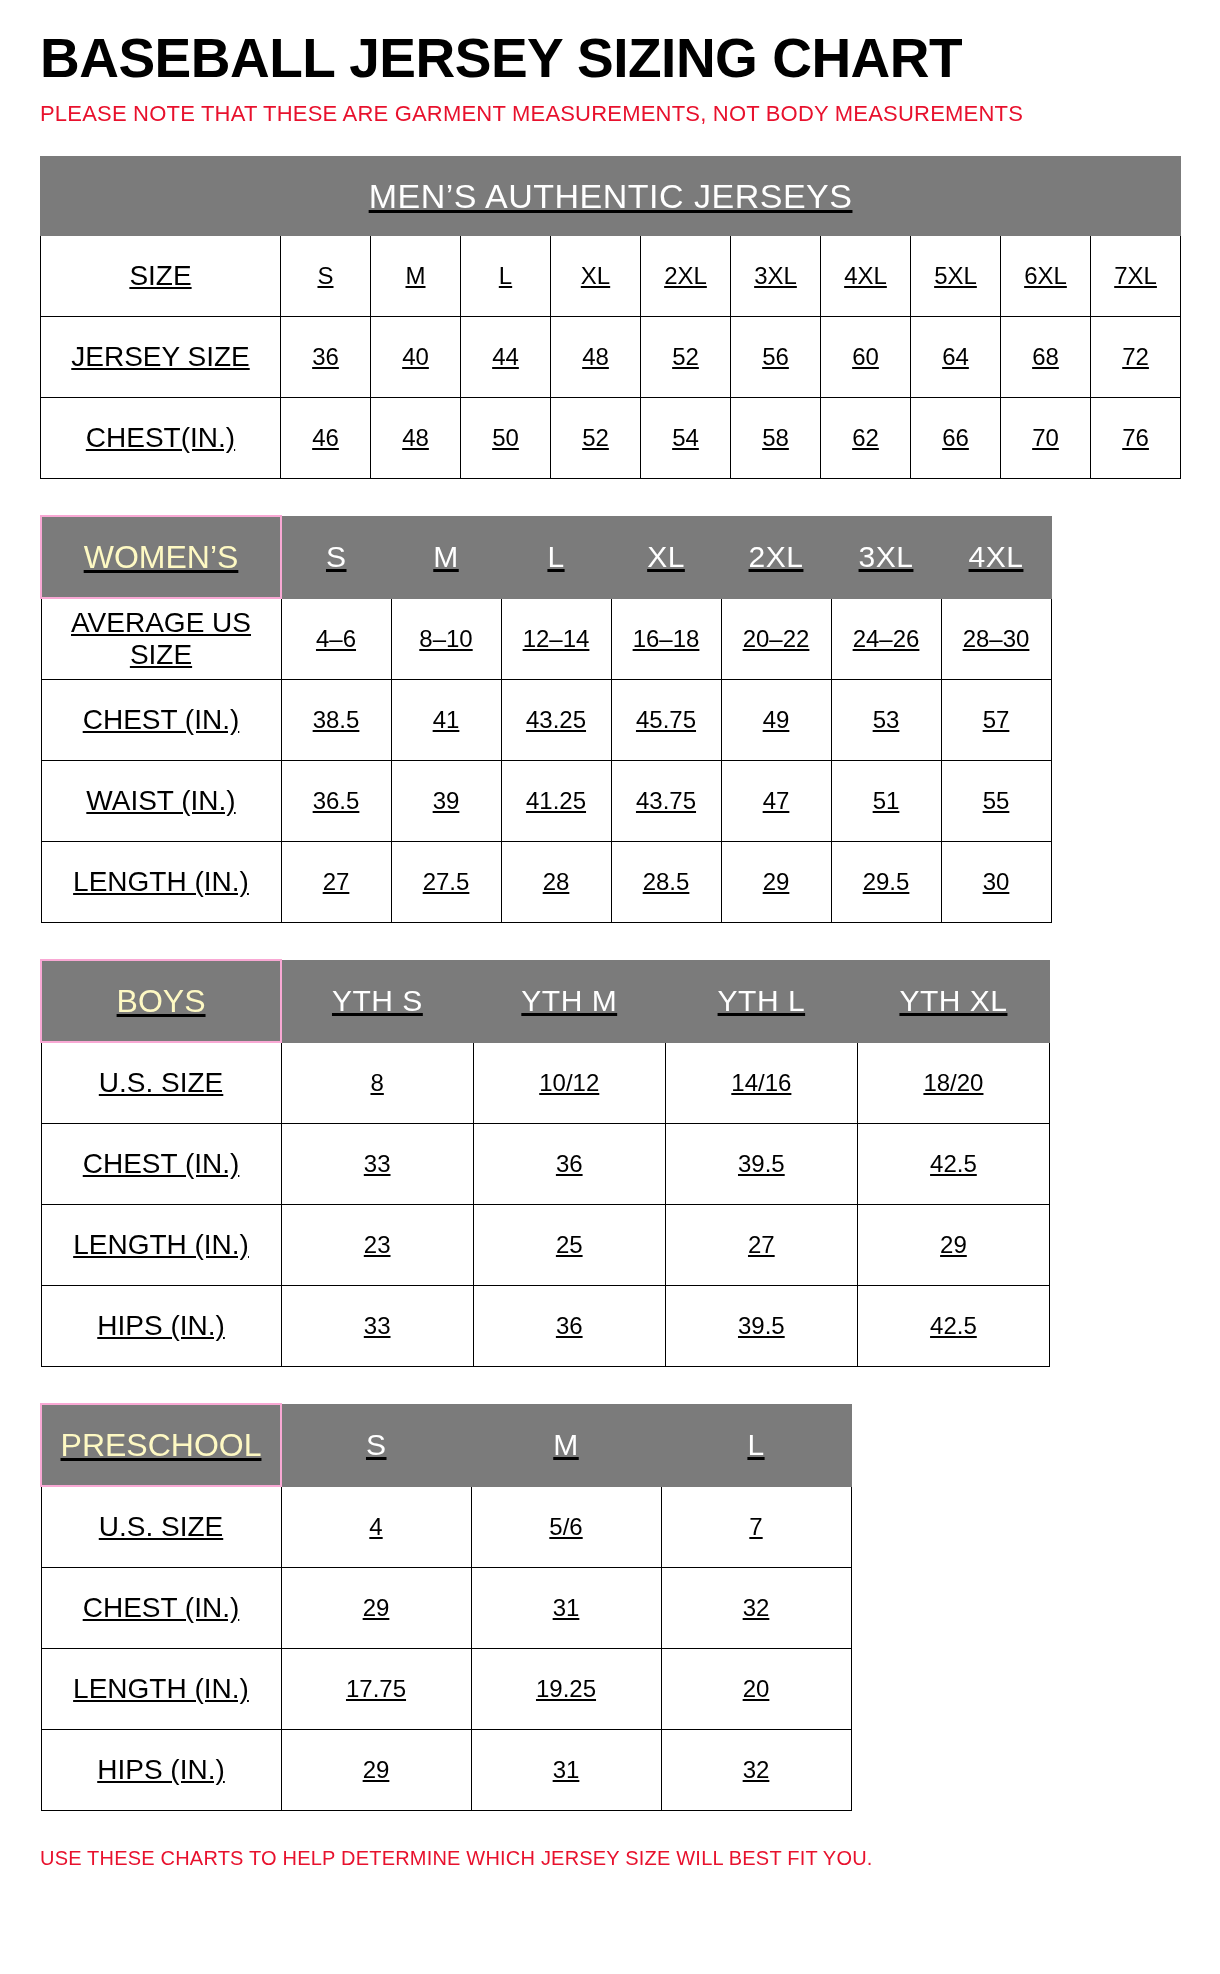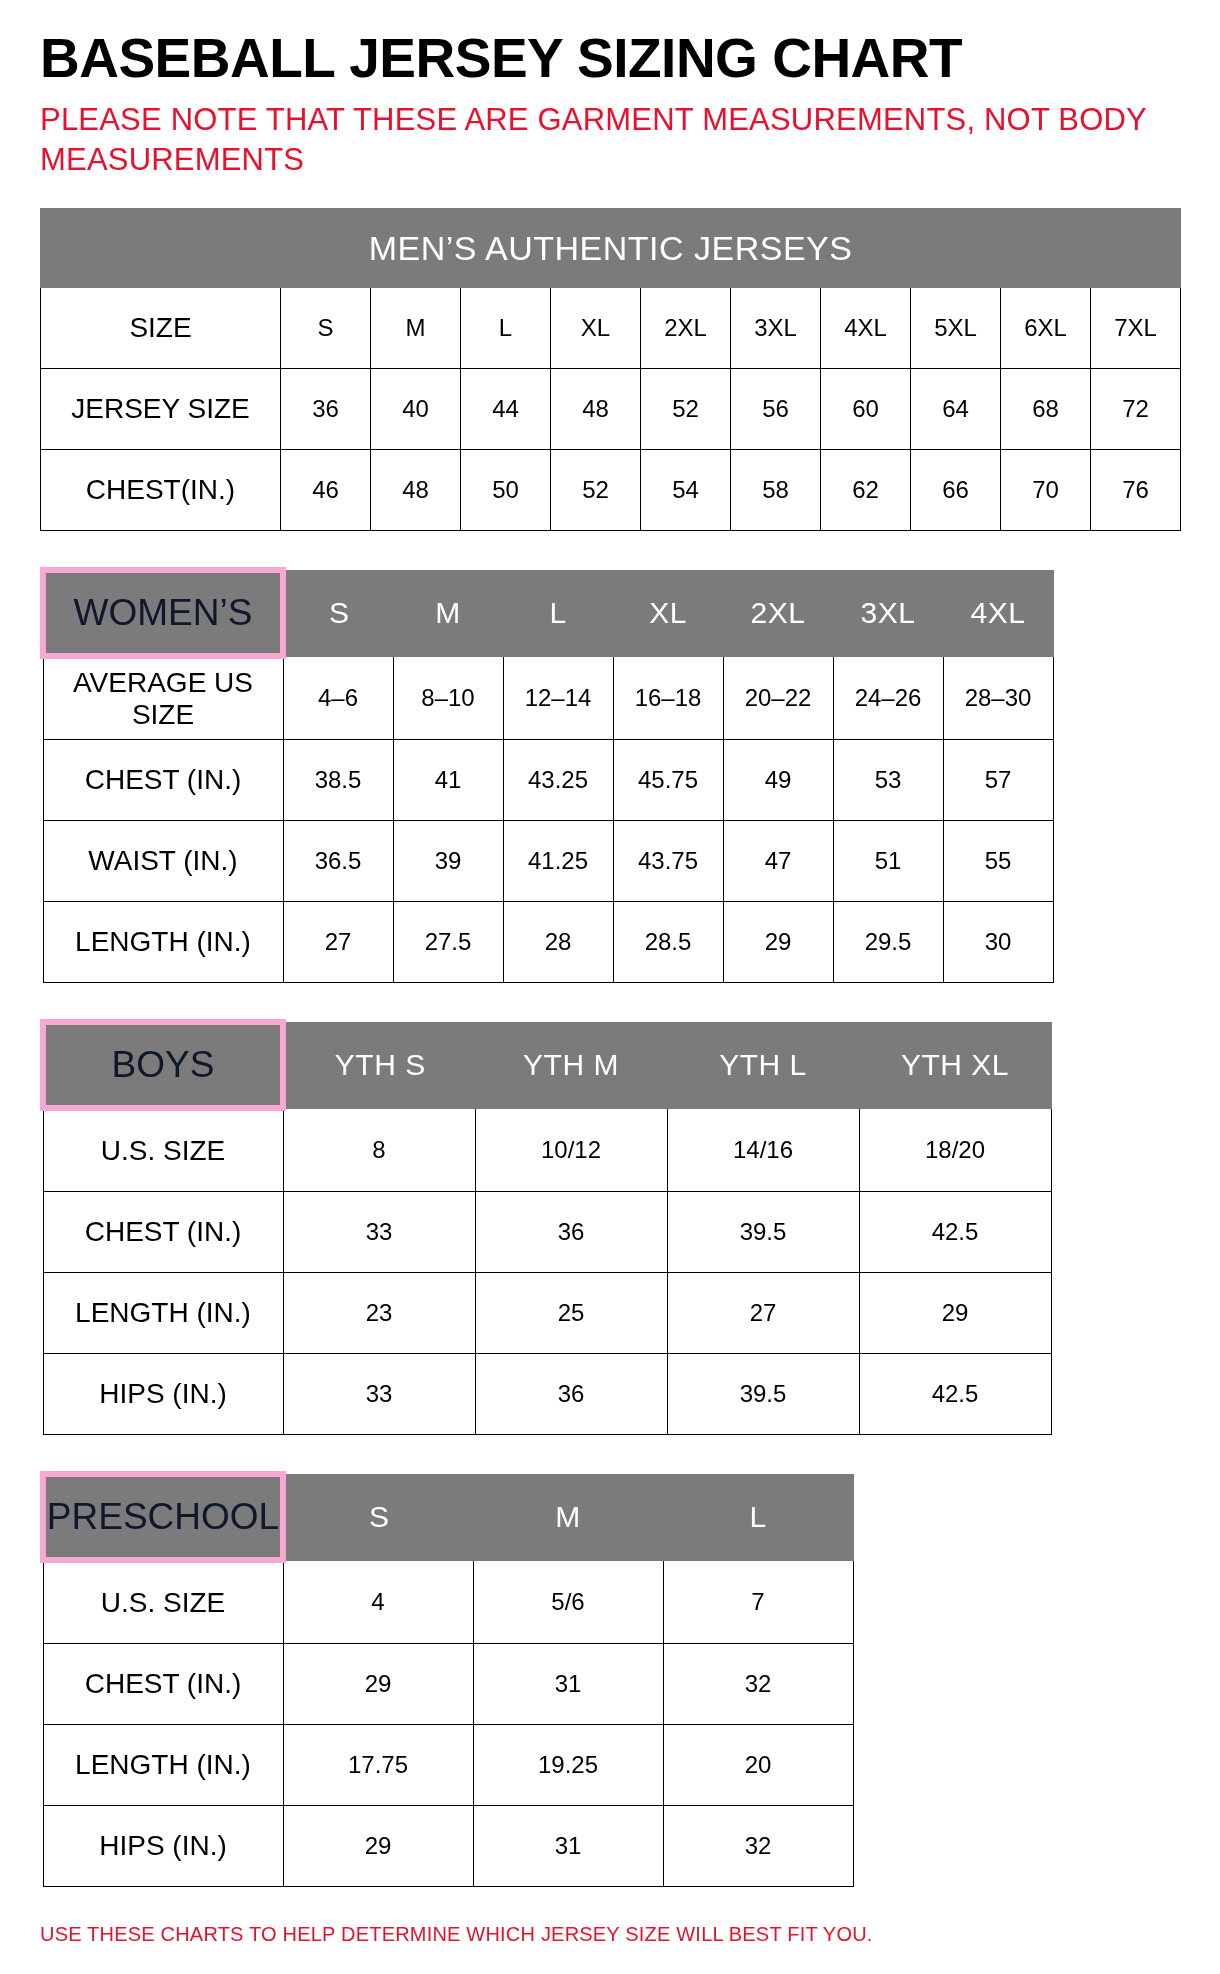--- a/index.html
+++ b/index.html
@@ -21,29 +21,30 @@
   }
   .main-title {
     font-size: 55px;
     font-weight: bold;
     letter-spacing: -0.5px;
     margin: 0 0 12px 0;
     line-height: 1.05;
   }
   .note {
     color: #e8112d;
-    font-size: 31px;
+    font-size: 22px;
     line-height: 1.3;
     margin: 0 0 28px 0;
     letter-spacing: 0.2px;
   }
   table {
     border-collapse: collapse;
     margin-bottom: 36px;
     table-layout: fixed;
+    text-decoration: underline;
   }
   table td, table th {
     border: 1px solid #000000;
     text-align: center;
     vertical-align: middle;
     font-weight: normal;
     font-size: 24px;
     padding: 0;
     height: 80px;
     background: #ffffff;
@@ -55,23 +56,23 @@
     border: 1px solid #7b7b7b;
     font-size: 30px;
     letter-spacing: 0.5px;
     height: 78px;
   }
   .band-men {
     font-size: 34px;
   }
   .band-left {
     background: #7b7b7b;
-    color: #0f172a;
-    border: 6px solid #f9a8d4;
-    font-size: 37px;
+    color: #fef9c3;
+    border: 2px solid #f9a8d4;
+    font-size: 32px;
   }
   .rowlabel {
     font-size: 28px;
   }
   .two-line {
     line-height: 1.15;
     margin-top: 12px;
   }
   
   .tbl-men { width: 1140px; }

